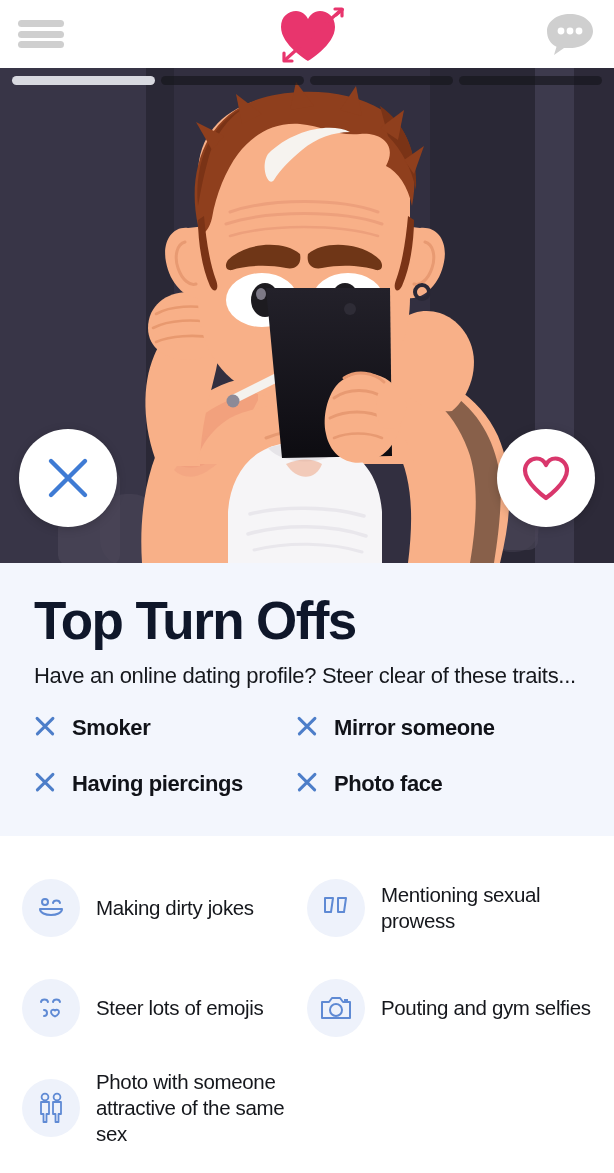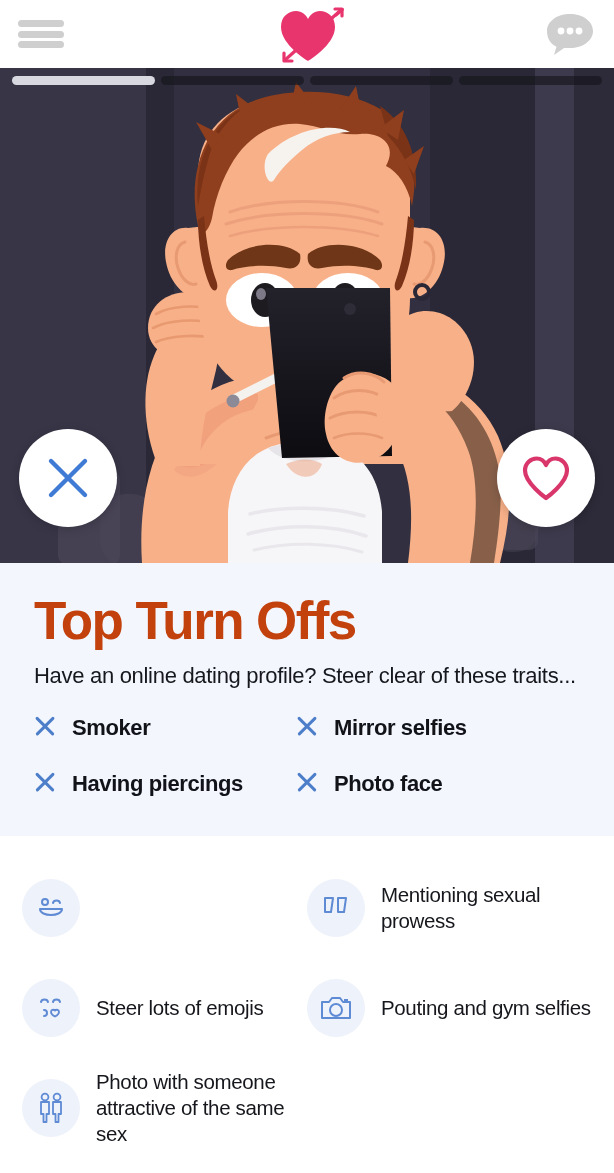--- a/index.html
+++ b/index.html
@@ -61,21 +61,21 @@
   .act-btn.like { right: 19px; top: 363px; }
 
   
   .panel-top {
     position: absolute; top: 563px; left: 0;
     width: 614px; height: 273px;
     background: #f3f6fd;
     padding: 30px 34px 0 34px;
   }
   .title {
-    color: #c2410c;
+    color: #0f172a;
     font-size: 53px;
     font-weight: bold;
     letter-spacing: -1.6px;
     line-height: 1.05;
   }
   .subtitle {
     margin-top: 14px;
     font-size: 22px;
     color: #16181d;
     letter-spacing: -.3px;
@@ -288,21 +288,21 @@
     <div class="title">Top Turn Offs</div>
     <div class="subtitle">Have an online dating profile? Steer clear of these traits...</div>
 
     <div class="xgrid">
       <div class="xitem">
         <span class="xmark"></span>
         <span class="xlabel">Smoker</span>
       </div>
       <div class="xitem">
         <span class="xmark"></span>
-        <span class="xlabel">Mirror selfies</span>
+        <span class="xlabel">Mirror someone</span>
       </div>
       <div class="xitem">
         <span class="xmark"></span>
         <span class="xlabel">Having piercings</span>
       </div>
       <div class="xitem">
         <span class="xmark"></span>
         <span class="xlabel">Photo face</span>
       </div>
     </div>
@@ -312,20 +312,21 @@
     <div class="igrid">
 
       <div class="irow">
         <span class="ibubble">
           <svg width="34" height="34" viewBox="0 0 34 34">
             <circle cx="11" cy="11" r="3" fill="none" stroke="#5f8ad4" stroke-width="2"></circle>
             <path d="M19 12 C19.5 8.5 25.5 8.5 26 12" fill="none" stroke="#5f8ad4" stroke-width="2" stroke-linecap="round"></path>
             <path d="M6 18 C6 26 28 26 28 18 Z" fill="none" stroke="#5f8ad4" stroke-width="2" stroke-linejoin="round"></path>
           </svg>
         </span>
+        <span class="ilabel">Making dirty jokes</span>
       </div>
 
 
       <div class="irow">
         <span class="ibubble">
           <svg width="32" height="32" viewBox="0 0 32 32">
             <path d="M5 6 L13 6 L11 20 L5 20 Z" fill="none" stroke="#5f8ad4" stroke-width="2" stroke-linejoin="round"></path>
             <path d="M18 6 L26 6 L24 20 L18 20 Z" fill="none" stroke="#5f8ad4" stroke-width="2" stroke-linejoin="round"></path>
           </svg>
         </span>

